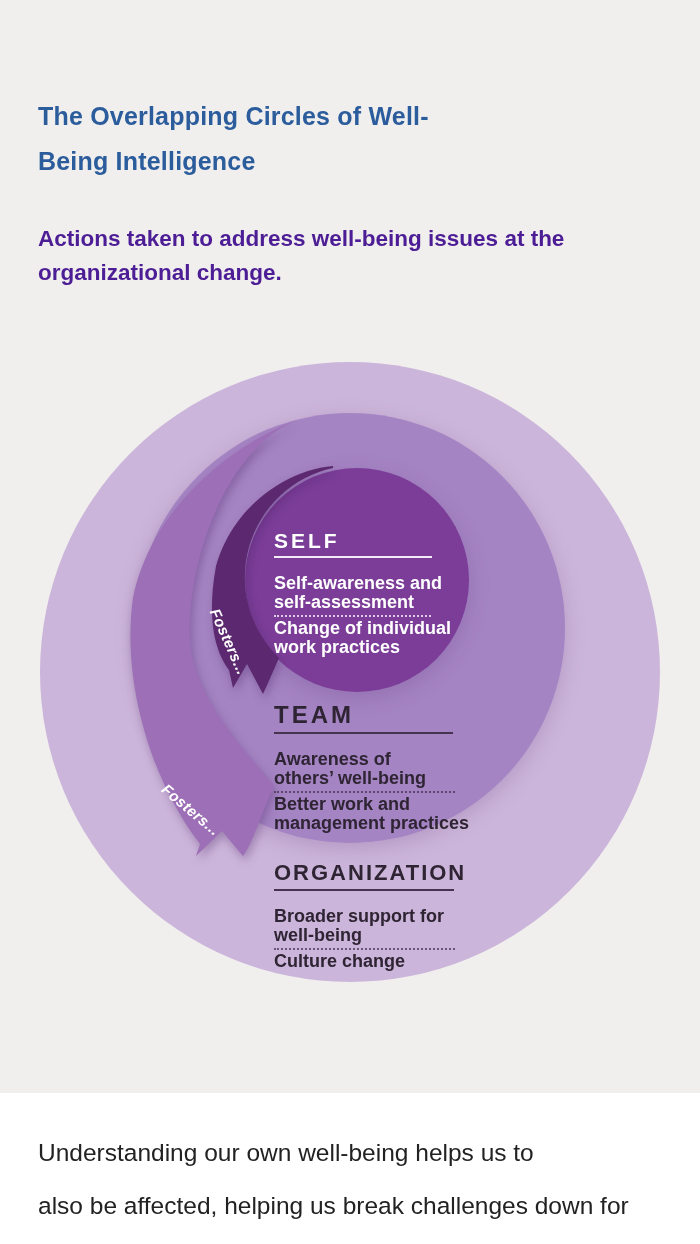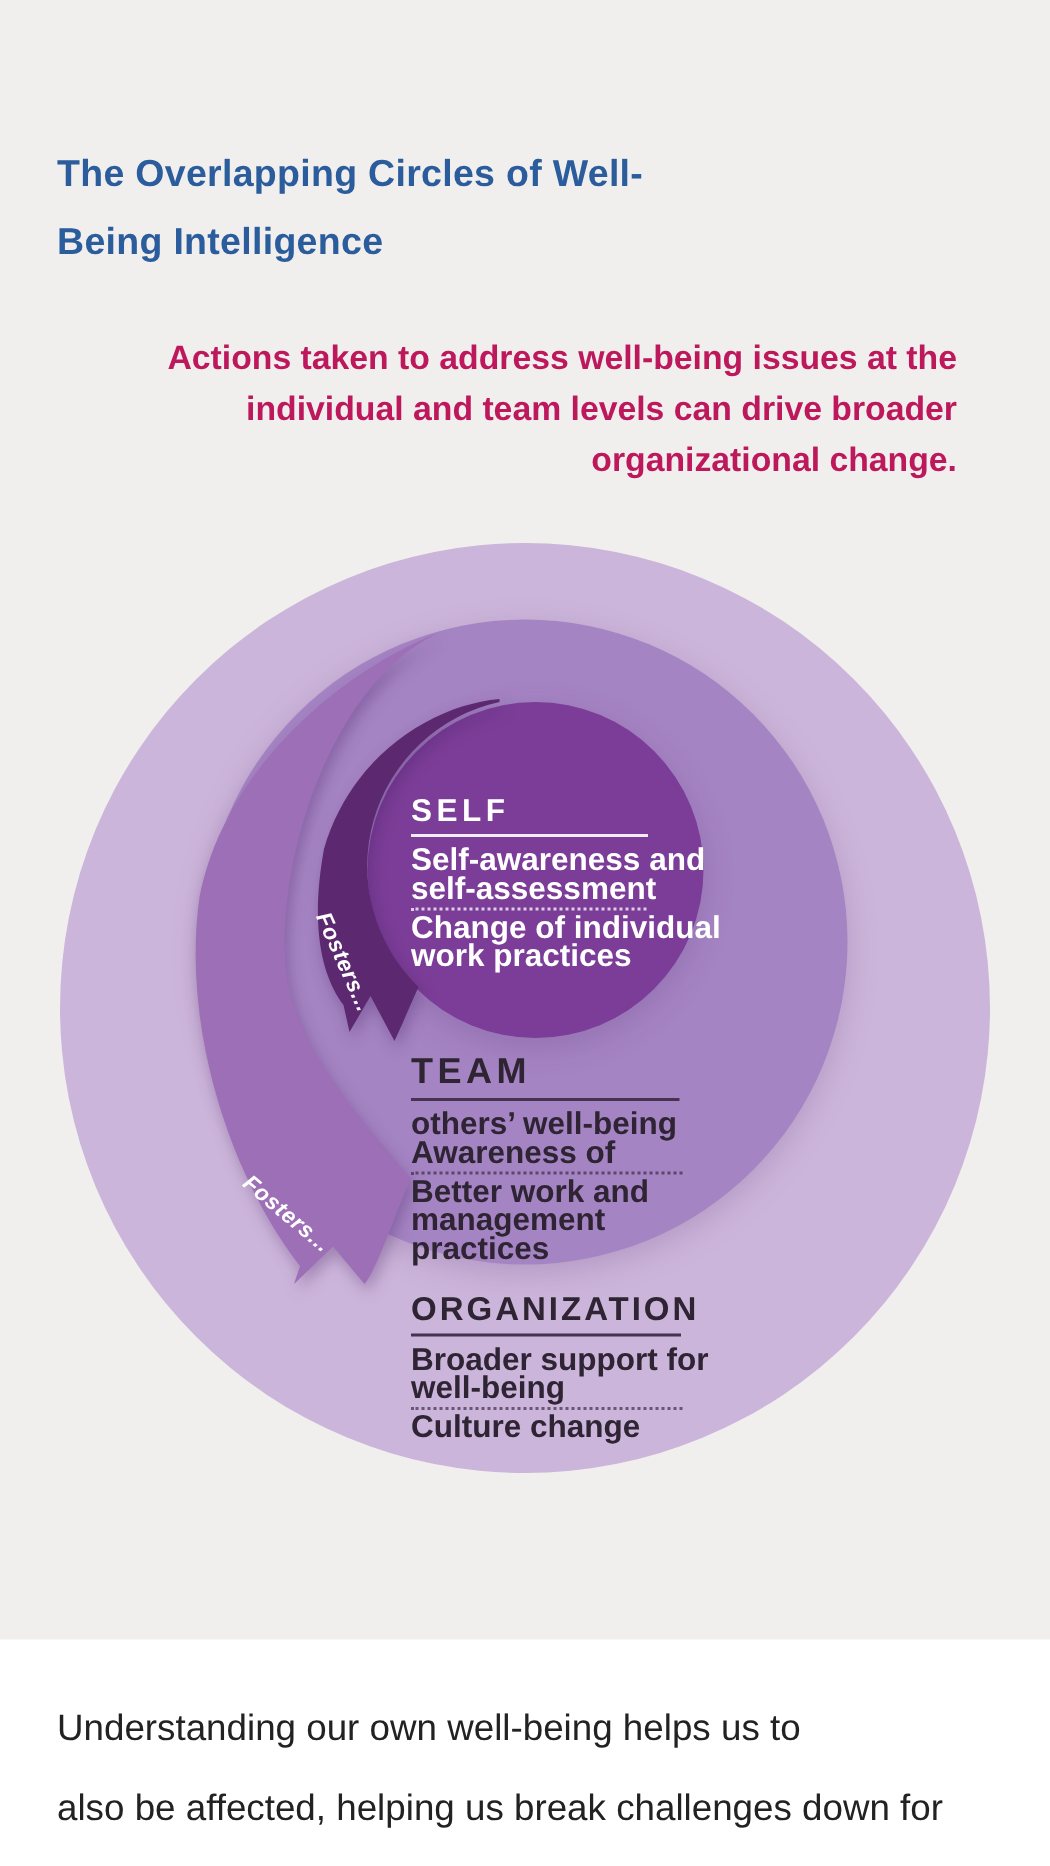--- a/index.html
+++ b/index.html
@@ -11,36 +11,35 @@
     font-family:"Liberation Sans", sans-serif;
   }
   .page-title{
     position:absolute;left:38px;top:94px;width:600px;
     font-size:25px;line-height:45px;font-weight:bold;
     color:#2b5c9c;letter-spacing:0.2px;
   }
   .page-subtitle{
     position:absolute;left:38px;top:222px;width:600px;
     font-size:22.5px;line-height:34px;font-weight:bold;
-    color:#be185d;
-    text-align:right;
+    color:#4c1d95;
   }
   .diagram{position:absolute;left:0;top:0;width:648px;height:1244px;}
   .diagram svg{position:absolute;left:0;top:0;}
   .arrow-shadow{filter:drop-shadow(2px 5px 5px rgba(60,20,90,0.30));}
   .circle-shadow{filter:drop-shadow(0px 6px 10px rgba(70,30,100,0.18));}
 
   .ring-block{position:absolute;width:210px;}
   .ring-heading{font-weight:bold;line-height:1;}
   .ring-heading.light{color:#ffffff;font-size:21px;letter-spacing:3px;}
   .ring-heading.dark{color:#2e2433;}
   .rule{height:2px;margin-top:5px;}
   .rule.light{background:rgba(255,255,255,0.9);}
   .rule.dark{background:#463350;}
-  .ring-lines{margin-top:6px;font-size:21px;line-height:19px;font-weight:bold;}
+  .ring-lines{margin-top:16px;font-size:18px;line-height:19px;font-weight:bold;}
   .ring-lines.light{color:#ffffff;}
   .ring-lines.dark{color:#2e2433;}
   .dotted{border-top:2px dotted rgba(255,255,255,0.75);margin:3px 0 2px 0;}
   .dotted.dark{border-top:2px dotted rgba(62,44,72,0.7);}
 
   .fosters{
     position:absolute;width:74px;text-align:center;
     color:#ffffff;font-size:15px;font-style:italic;letter-spacing:0.4px;
     font-weight:bold;
   }
@@ -60,21 +59,20 @@
 </head>
 <body>
 
 <div class="page-title">
   <div>The Overlapping Circles of Well-</div>
   <div>Being Intelligence</div>
 </div>
 
 <div class="page-subtitle">
   <div>Actions taken to address well-being issues at the</div>
-  <div>individual and team levels can drive broader</div>
   <div>organizational change.</div>
 </div>
 
 <div class="diagram">
   <svg width="700" height="1244" viewBox="0 0 700 1244">
 
     <circle cx="350" cy="672" r="310" fill="#ccb5da"></circle>
 
     <circle class="circle-shadow" cx="350" cy="628" r="215" fill="#a584c3"></circle>
 
@@ -111,22 +109,22 @@
       <div class="dotted" style="width:157px;"></div>
       <div>Change of individual</div>
       <div>work practices</div>
     </div>
   </div>
 
   <div class="ring-block" style="left:274px;top:703px;">
     <div class="ring-heading dark" style="font-size:24px;letter-spacing:3px;">TEAM</div>
     <div class="rule dark" style="width:179px;"></div>
     <div class="ring-lines dark">
+      <div>Awareness of</div>
       <div>others’ well-being</div>
-      <div>Awareness of</div>
       <div class="dotted dark" style="width:181px;"></div>
       <div>Better work and</div>
       <div>management practices</div>
     </div>
   </div>
 
   <div class="ring-block" style="left:274px;top:862px;">
     <div class="ring-heading dark" style="font-size:22px;letter-spacing:2px;">ORGANIZATION</div>
     <div class="rule dark" style="width:180px;"></div>
     <div class="ring-lines dark">

